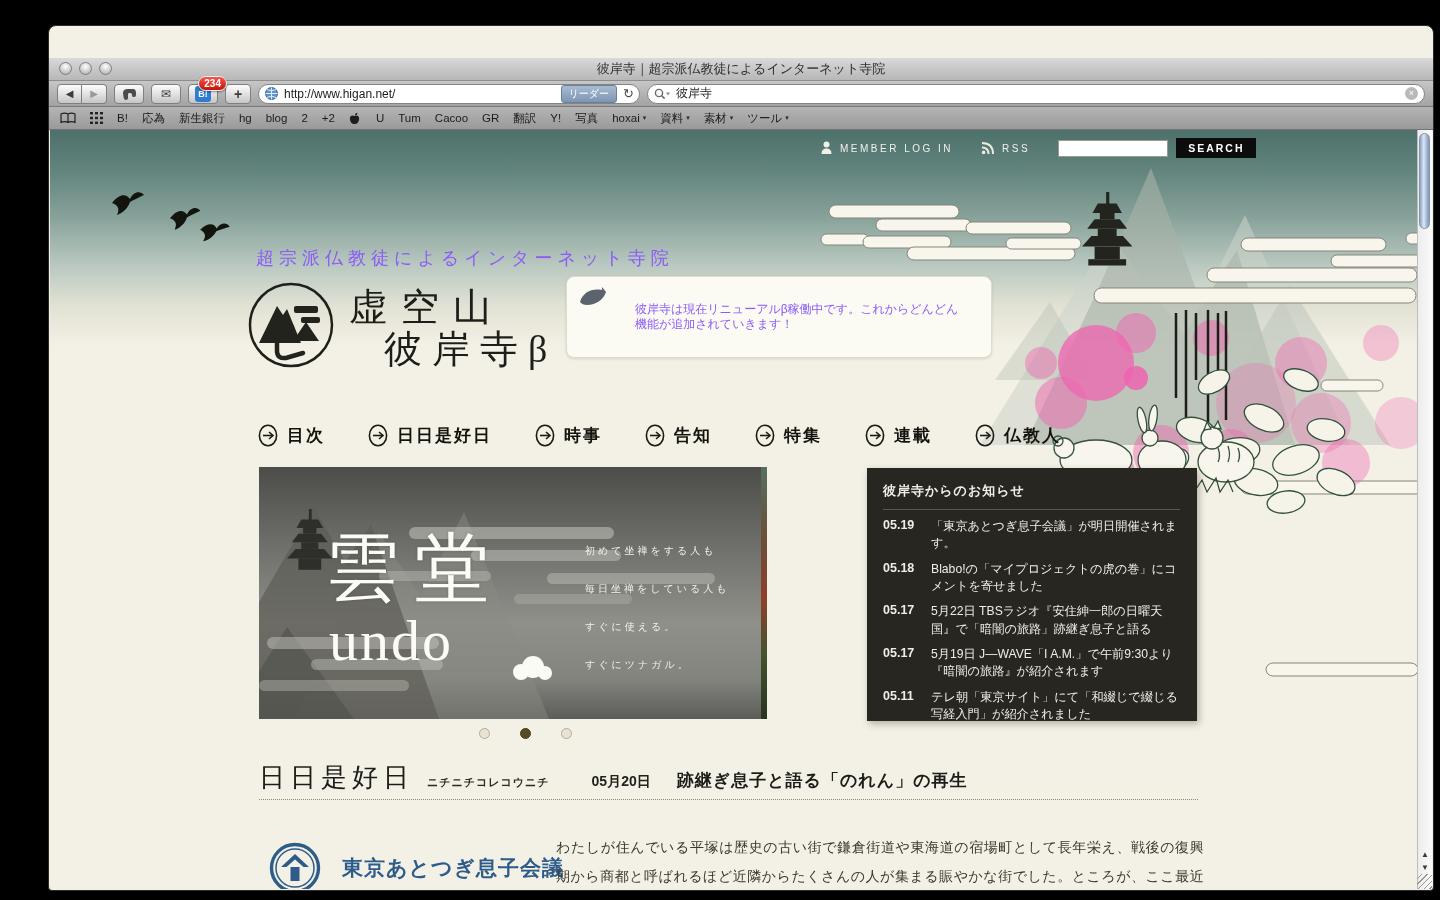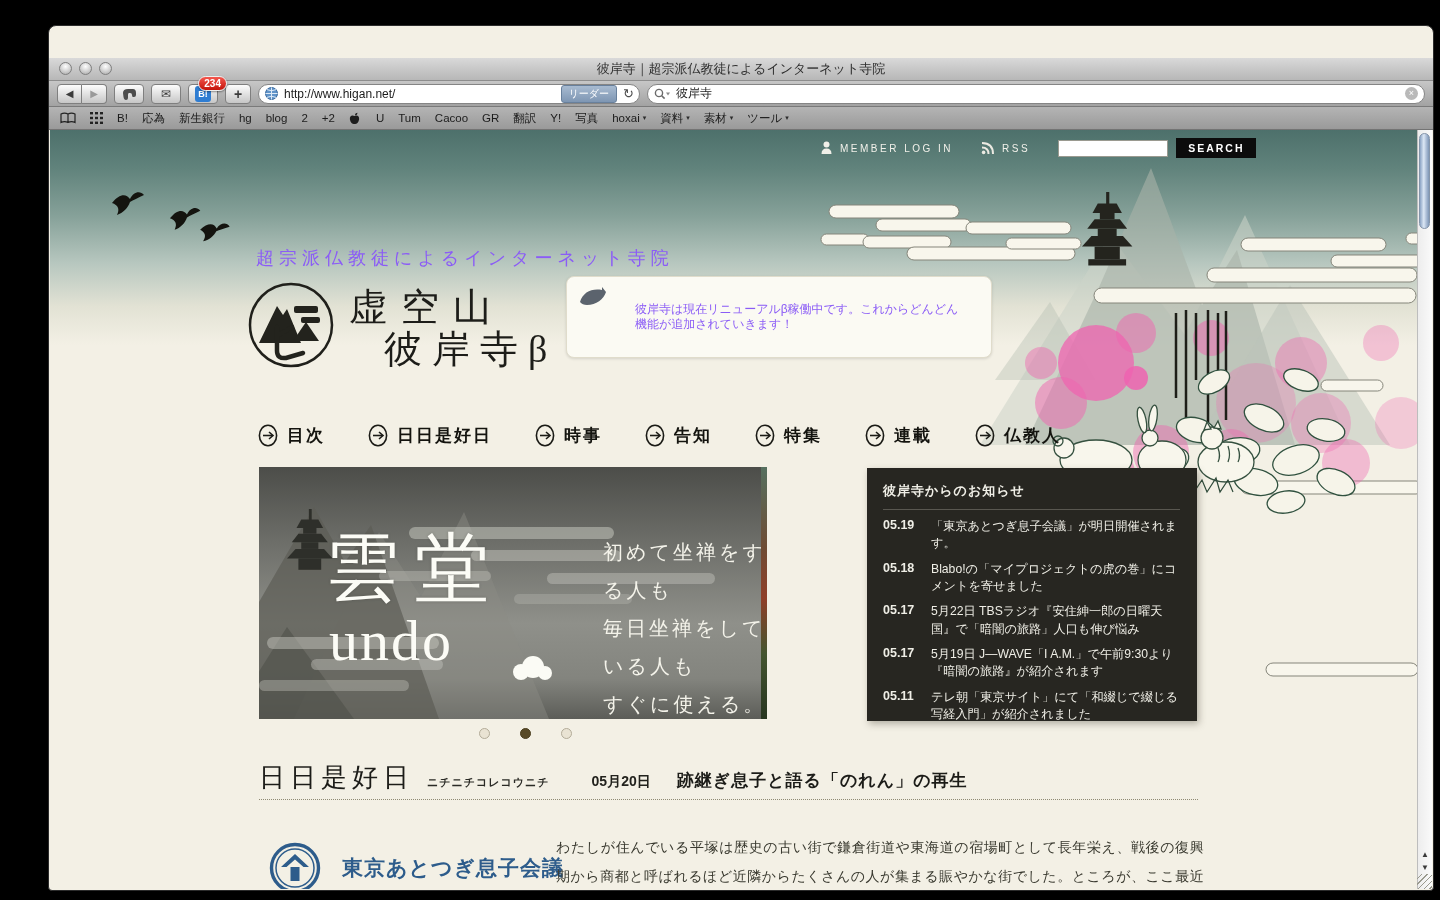--- a/index.html
+++ b/index.html
@@ -73,21 +73,21 @@
   .mainnav{position:absolute;left:208px;top:294px;z-index:3;display:flex;gap:43px;}
   .nav-item{display:inline-flex;align-items:center;gap:9px;}
   .nav-label{font-size:17px;font-weight:bold;color:#14140f;letter-spacing:2px;}
   
   .carousel{position:absolute;left:209px;top:337px;width:508px;height:252px;z-index:2;overflow:hidden;
             background:linear-gradient(180deg,#4c4d49 0%,#6b6c67 28%,#8f908a 62%,#83847e 84%,#5c5d58 100%);}
   .slide-jp{position:absolute;left:66px;top:52px;font-family:"Liberation Serif",serif;font-size:74px;
             color:#fcfcf6;letter-spacing:16px;text-shadow:0 0 3px rgba(40,40,36,.25);}
   .slide-en{position:absolute;left:70px;top:140px;font-family:"Liberation Serif",serif;font-size:58px;
             color:#fcfcf6;letter-spacing:2px;}
-  .slide-lines{position:absolute;left:344px;top:66px;font-family:Liberation Sans, sans-serif;font-size:20px;
+  .slide-lines{position:absolute;left:326px;top:66px;font-family:Liberation Mono, monospace;font-size:10px;
                color:#f4f3ea;letter-spacing:3px;}
   .slide-line{line-height:38px;}
   .sliver{position:absolute;right:0;top:0;bottom:0;width:6px;
           background:linear-gradient(180deg,#55705f 0%,#6e4c34 32%,#8f3f29 52%,#44552f 74%,#27351f 100%);}
   
   .news{position:absolute;left:817px;top:338px;width:330px;height:253px;z-index:2;background:#272621;
         color:#efeee6;box-sizing:border-box;padding:14px 17px 10px 16px;box-shadow:2px 3px 7px rgba(60,55,40,.35);}
   .news-title{font-size:13px;font-weight:bold;letter-spacing:1px;}
   .news-rule{border:none;border-top:1px solid #595750;margin:9px 0 6px 0;}
   .news-item{display:flex;gap:10px;margin-top:8px;}
@@ -558,21 +558,21 @@
       <div class="news-item">
             <span class="news-date">05.19</span>
             <span class="news-text">「東京あとつぎ息子会議」が明日開催されます。</span>
           </div>
             <div class="news-item">
             <span class="news-date">05.18</span>
             <span class="news-text">Blabo!の「マイプロジェクトの虎の巻」にコメントを寄せました</span>
           </div>
             <div class="news-item">
             <span class="news-date">05.17</span>
-            <span class="news-text">5月22日 TBSラジオ『安住紳一郎の日曜天国』で「暗闇の旅路」人口も伸び悩み</span>
+            <span class="news-text">5月22日 TBSラジオ『安住紳一郎の日曜天国』で「暗闇の旅路」跡継ぎ息子と語る</span>
           </div>
             <div class="news-item">
             <span class="news-date">05.17</span>
             <span class="news-text">5月19日 J—WAVE「I A.M.」で午前9:30より『暗闇の旅路』が紹介されます</span>
           </div>
             <div class="news-item">
             <span class="news-date">05.11</span>
             <span class="news-text">テレ朝「東京サイト」にて「和綴じで綴じる写経入門」が紹介されました</span>
           </div>
           </div>

